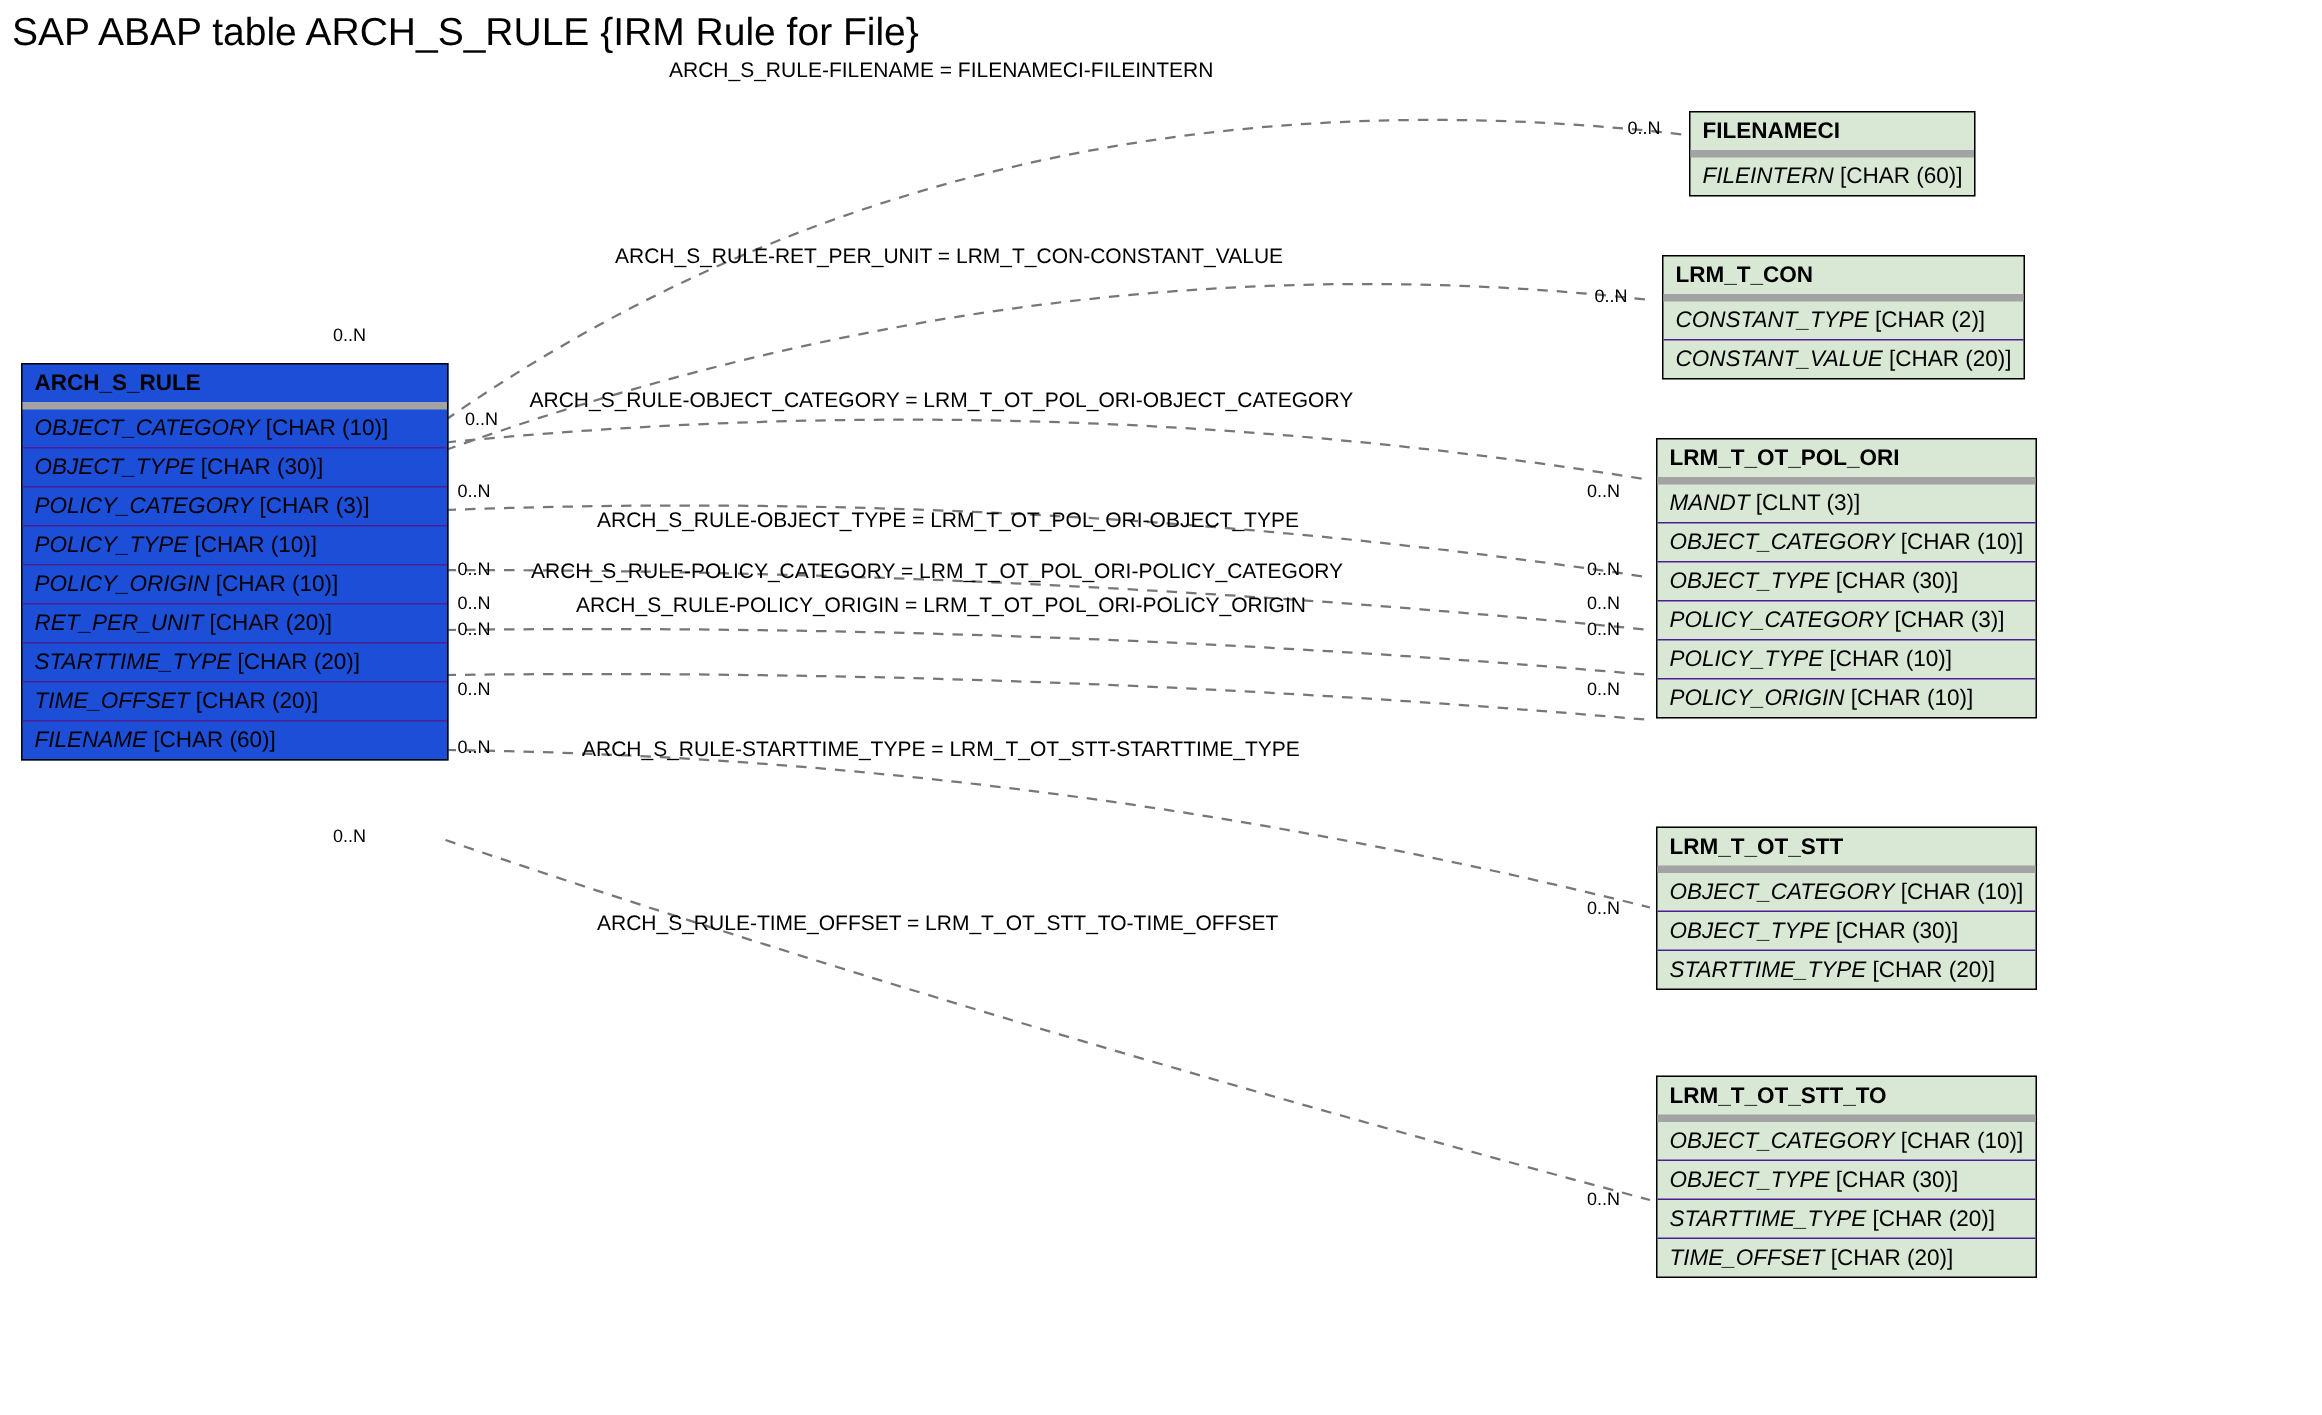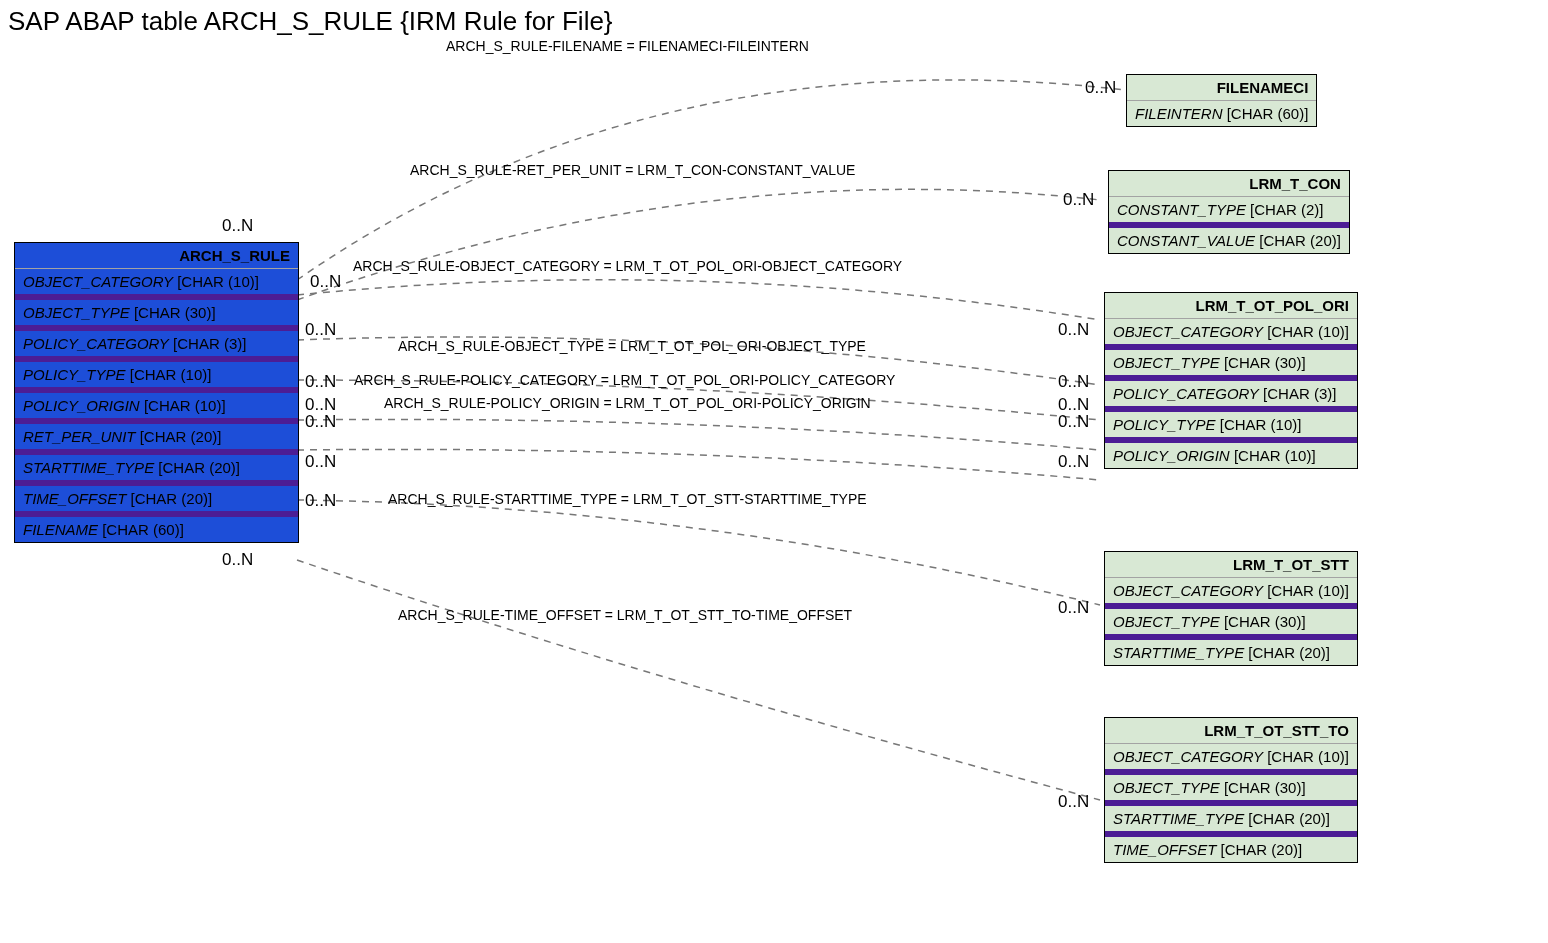--- a/index.html
+++ b/index.html
@@ -1,27 +1,27 @@
 <!DOCTYPE html>
 <html><head>
 <meta charset="utf-8">
 <style>
 html,body{margin:0;padding:0;width:1548px;height:943px;background:#fff;font-family:Verdana,Geneva,sans-serif;overflow:hidden}
 .stage{position:relative;width:1548px;height:943px}
 .title{position:absolute;left:8px;top:6px;font-size:26px;font-family:Verdana,sans-serif}
 .entity{position:absolute;border:1px solid #000;font-size:15px}
-.entity .hdr{font-weight:bold;text-align:right;padding:4px 8px;border-bottom:1px solid #a3a3a3}
-.entity .row{padding:4px 8px;border-bottom:6px solid #4c1d95;white-space:nowrap}
+.entity .hdr{font-weight:bold;text-align:left;padding:4px 8px;border-bottom:5px solid #a3a3a3}
+.entity .row{padding:4px 8px;border-bottom:1px solid #4c1d95;white-space:nowrap}
 .entity .row:last-child{border-bottom:none}
 .entity .row .key{font-style:italic;}
 .entity .row .type{font-style:normal}
 .main{background:#1d4ed8}
 .ref{background:#d8e8d4}
 .rel-label{position:absolute;font-size:14px;white-space:nowrap}
-.card{position:absolute;font-size:17px}
+.card{position:absolute;font-size:12px}
 svg.links{position:absolute;left:0;top:0;width:1548px;height:943px;pointer-events:none}
 svg.links path{stroke:#777;stroke-width:1.5;stroke-dasharray:7 6;fill:none}
 </style>
 </head>
 <body>
 <div class="stage">
 
 <div class="title">SAP ABAP table ARCH_S_RULE {IRM Rule for File}</div>
 
 <svg class="links">
@@ -55,20 +55,21 @@
 </div>
 
 <div class="entity ref" style="left:1108px;top:170px">
   <div class="hdr">LRM_T_CON</div>
   <div class="row"><span class="key">CONSTANT_TYPE</span> <span class="type">[CHAR (2)]</span></div>
   <div class="row"><span class="key">CONSTANT_VALUE</span> <span class="type">[CHAR (20)]</span></div>
 </div>
 
 <div class="entity ref" style="left:1104px;top:292px">
   <div class="hdr">LRM_T_OT_POL_ORI</div>
+  <div class="row"><span class="key">MANDT</span> <span class="type">[CLNT (3)]</span></div>
   <div class="row"><span class="key">OBJECT_CATEGORY</span> <span class="type">[CHAR (10)]</span></div>
   <div class="row"><span class="key">OBJECT_TYPE</span> <span class="type">[CHAR (30)]</span></div>
   <div class="row"><span class="key">POLICY_CATEGORY</span> <span class="type">[CHAR (3)]</span></div>
   <div class="row"><span class="key">POLICY_TYPE</span> <span class="type">[CHAR (10)]</span></div>
   <div class="row"><span class="key">POLICY_ORIGIN</span> <span class="type">[CHAR (10)]</span></div>
 </div>
 
 <div class="entity ref" style="left:1104px;top:551px">
   <div class="hdr">LRM_T_OT_STT</div>
   <div class="row"><span class="key">OBJECT_CATEGORY</span> <span class="type">[CHAR (10)]</span></div>

